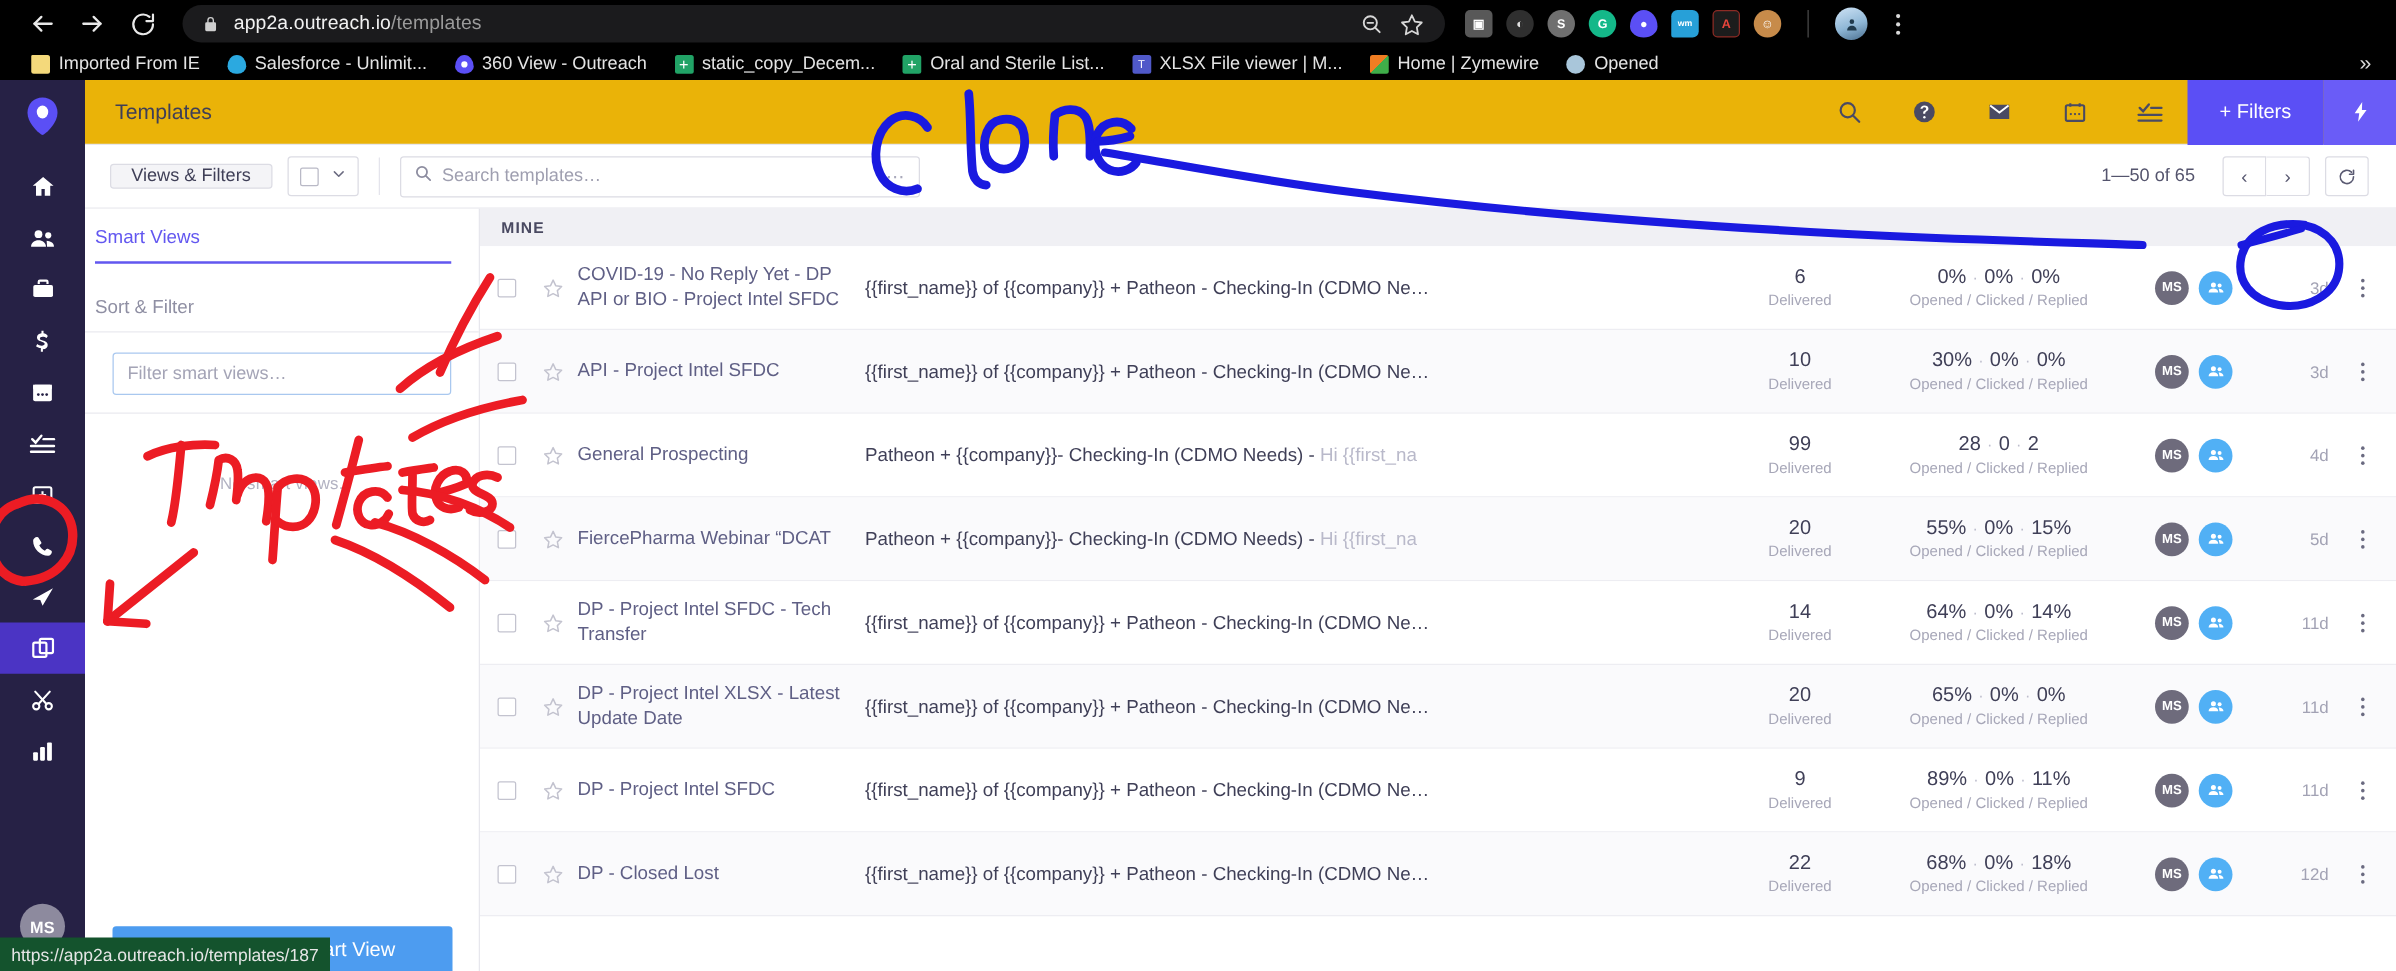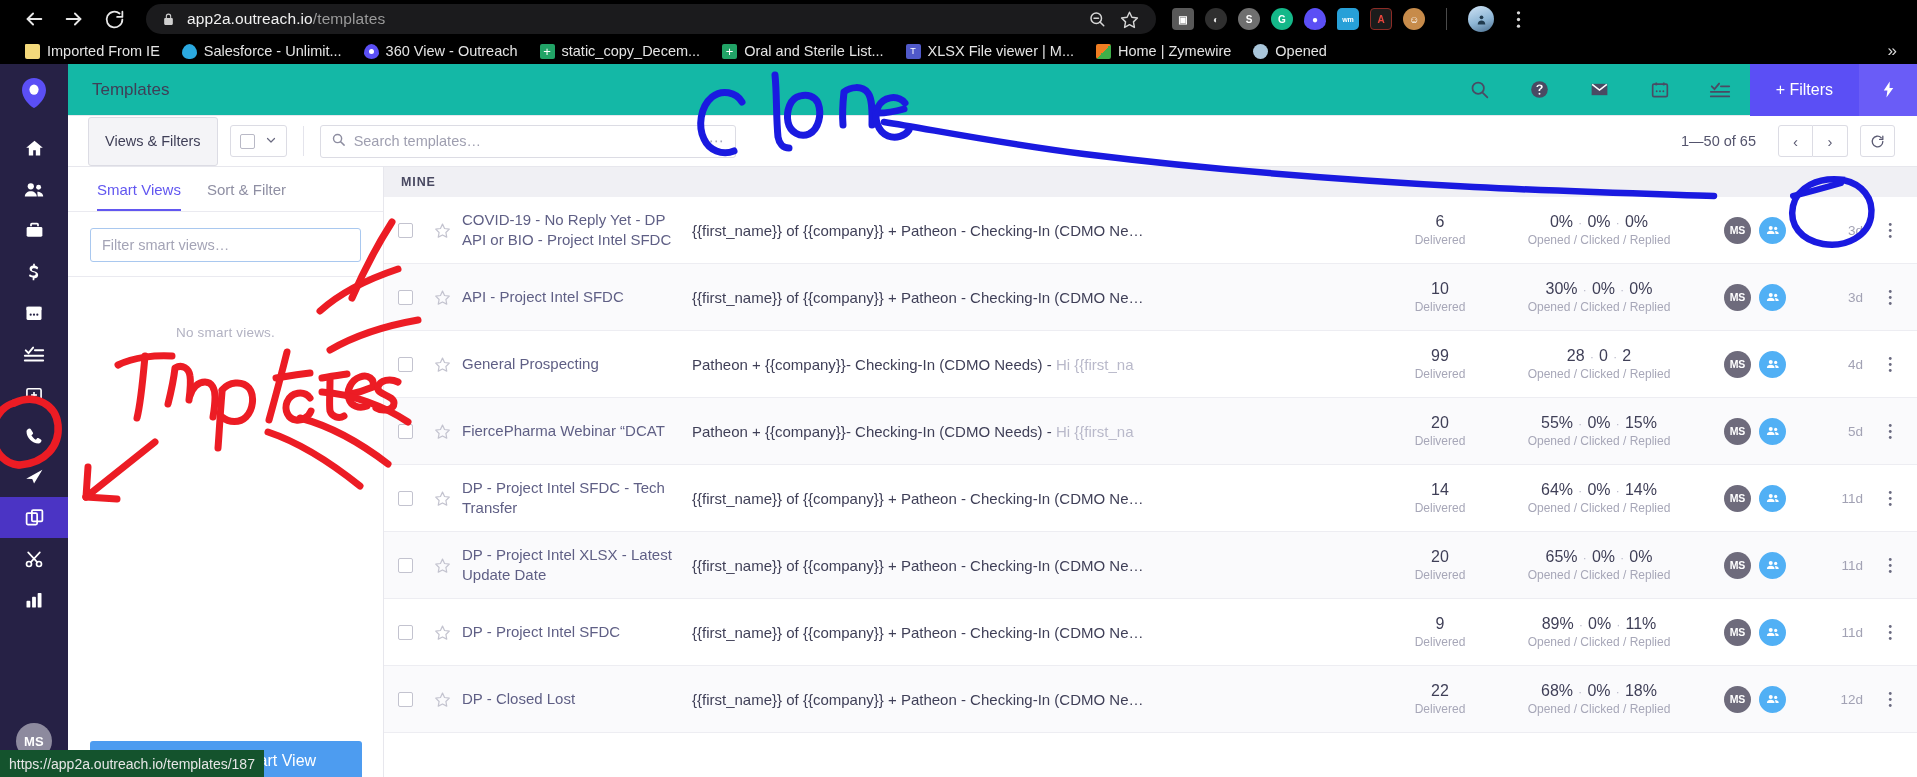--- a/index.html
+++ b/index.html
@@ -83,21 +83,21 @@
   .rail-avatar {
     position: absolute; bottom: 18px; left: 16px;
     width: 36px; height: 36px; border-radius: 50%;
     background: #8d8a9e; color: #fff; font-size: 13px; font-weight: 700;
     display: flex; align-items: center; justify-content: center; letter-spacing: .3px;
   }
 
   
   .app-header {
     position: absolute; top: 0; left: 68px; width: 1849px; height: 52px;
-    border-bottom: 1px solid #e7e7ed; background: #14b8a6;
+    border-bottom: 1px solid #e7e7ed; background: #eab308;
     display: flex; align-items: center;
   }
   .page-title { margin-left: 24px; font-size: 17px; color: #3f3f57; }
   .header-actions { margin-left: auto; display: flex; align-items: center; height: 52px; }
   .hdr-icon {
     width: 60px; height: 52px; display:flex; align-items:center; justify-content:center;
     color: #4a4a63;
   }
   .btn-template {
     height: 52px; background: #5b4ff5; color: #fff;
@@ -109,21 +109,21 @@
     display:flex; align-items:center; justify-content:center;
   }
 
   
   .app-toolbar {
     position: absolute; top: 52px; left: 68px; width: 1849px; height: 51px;
     background: #fff; border-bottom: 1px solid #e7e7ed;
     display: flex; align-items: center; padding-left: 20px;
   }
   .views-filters-btn {
-    height: 49px; border: 1px solid #dcdce4; border-radius: 3px; background: #f4f4f7;
+    height: 20px; border: 1px solid #dcdce4; border-radius: 3px; background: #f4f4f7;
     padding: 0 16px; display:flex; align-items:center; font-size: 14.5px; color: #3f3f57;
   }
   .select-box {
     margin-left: 12px; height: 32px; border: 1px solid #dcdce4; border-radius: 3px; background:#fff;
     display:flex; align-items:center; gap: 10px; padding: 0 9px;
   }
   .mini-check { width: 15px; height: 15px; border: 1.5px solid #b9b9c6; border-radius: 2px; background:#fff; }
   .tb-sep { width:1px; height: 30px; background: #e4e4ec; margin: 0 16px; }
   .search-box {
     height: 33px; width: 416px; border: 1px solid #dcdce4; border-radius: 3px; background:#fff;
@@ -143,21 +143,21 @@
   }
   .pg-btn.left { border-radius: 3px 0 0 3px; }
   .pg-btn.right { border-radius: 0 3px 3px 0; border-left: none; }
   .pg-btn.refresh { border-radius: 3px; margin-left: 12px; }
 
   
   .smart-panel {
     position: absolute; top: 103px; left: 68px; width: 316px; height: 610px;
     background: #fff; border-right: 1px solid #e7e7ed;
   }
-  .sv-tabs { display: flex; gap: 26px; padding: 14px 22px 0 29px; border-bottom: 1px solid #eaeaf0; }
+  .sv-tabs { display: flex; gap: 26px; padding: 14px 22px 0 8px; border-bottom: 1px solid #eaeaf0; flex-direction: column; }
   .sv-tab { font-size: 15px; color: #8f8fa3; padding-bottom: 11px; }
   .sv-tab.active { color: #6257f0; border-bottom: 2.5px solid #6257f0; }
   .sv-filter-wrap { padding: 16px 22px 14px 22px; border-bottom: 1px solid #eaeaf0; }
   .sv-filter {
     width: 100%; height: 34px; border: 1px solid #a9c8ef; border-radius: 3px;
     padding: 0 11px; font-size: 14.5px; color: #3f3f57; outline: none;
     font-family: "Liberation Sans", sans-serif;
   }
   .sv-filter::placeholder { color: #a4a4b6; }
   .sv-empty { text-align: center; margin-top: 48px; font-size: 13.5px; color: #b2b2c2; letter-spacing: .2px;}

